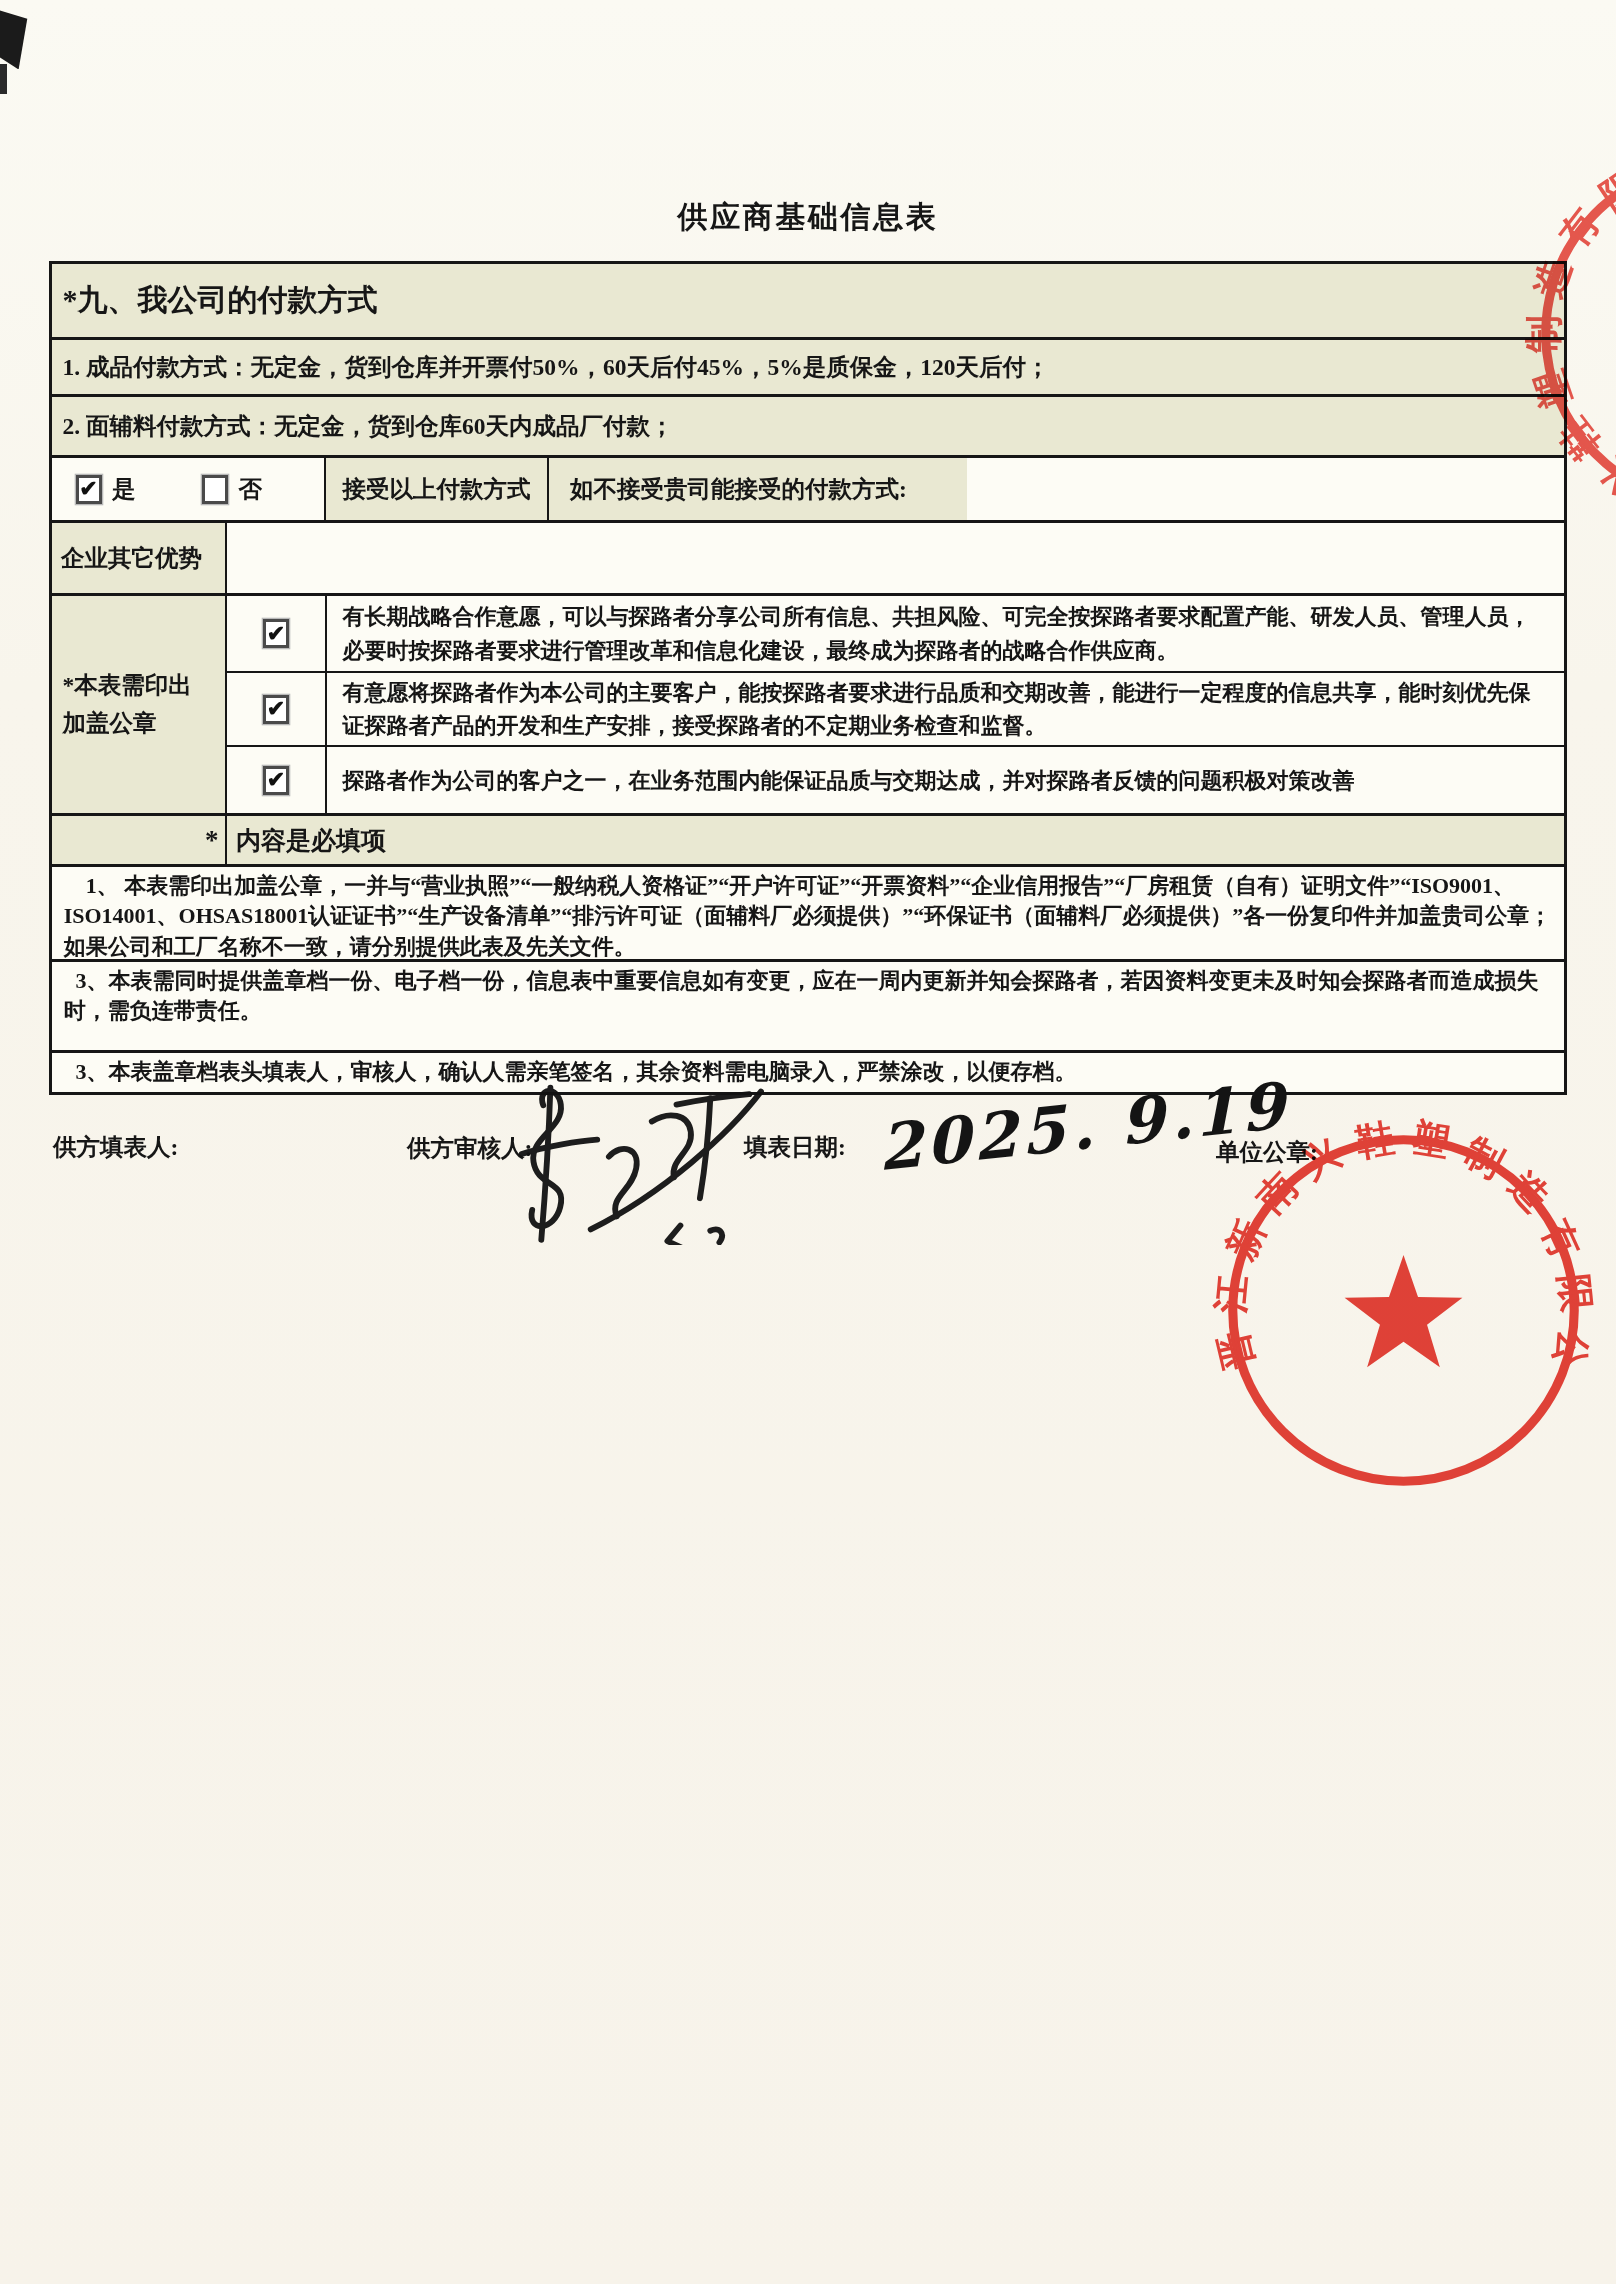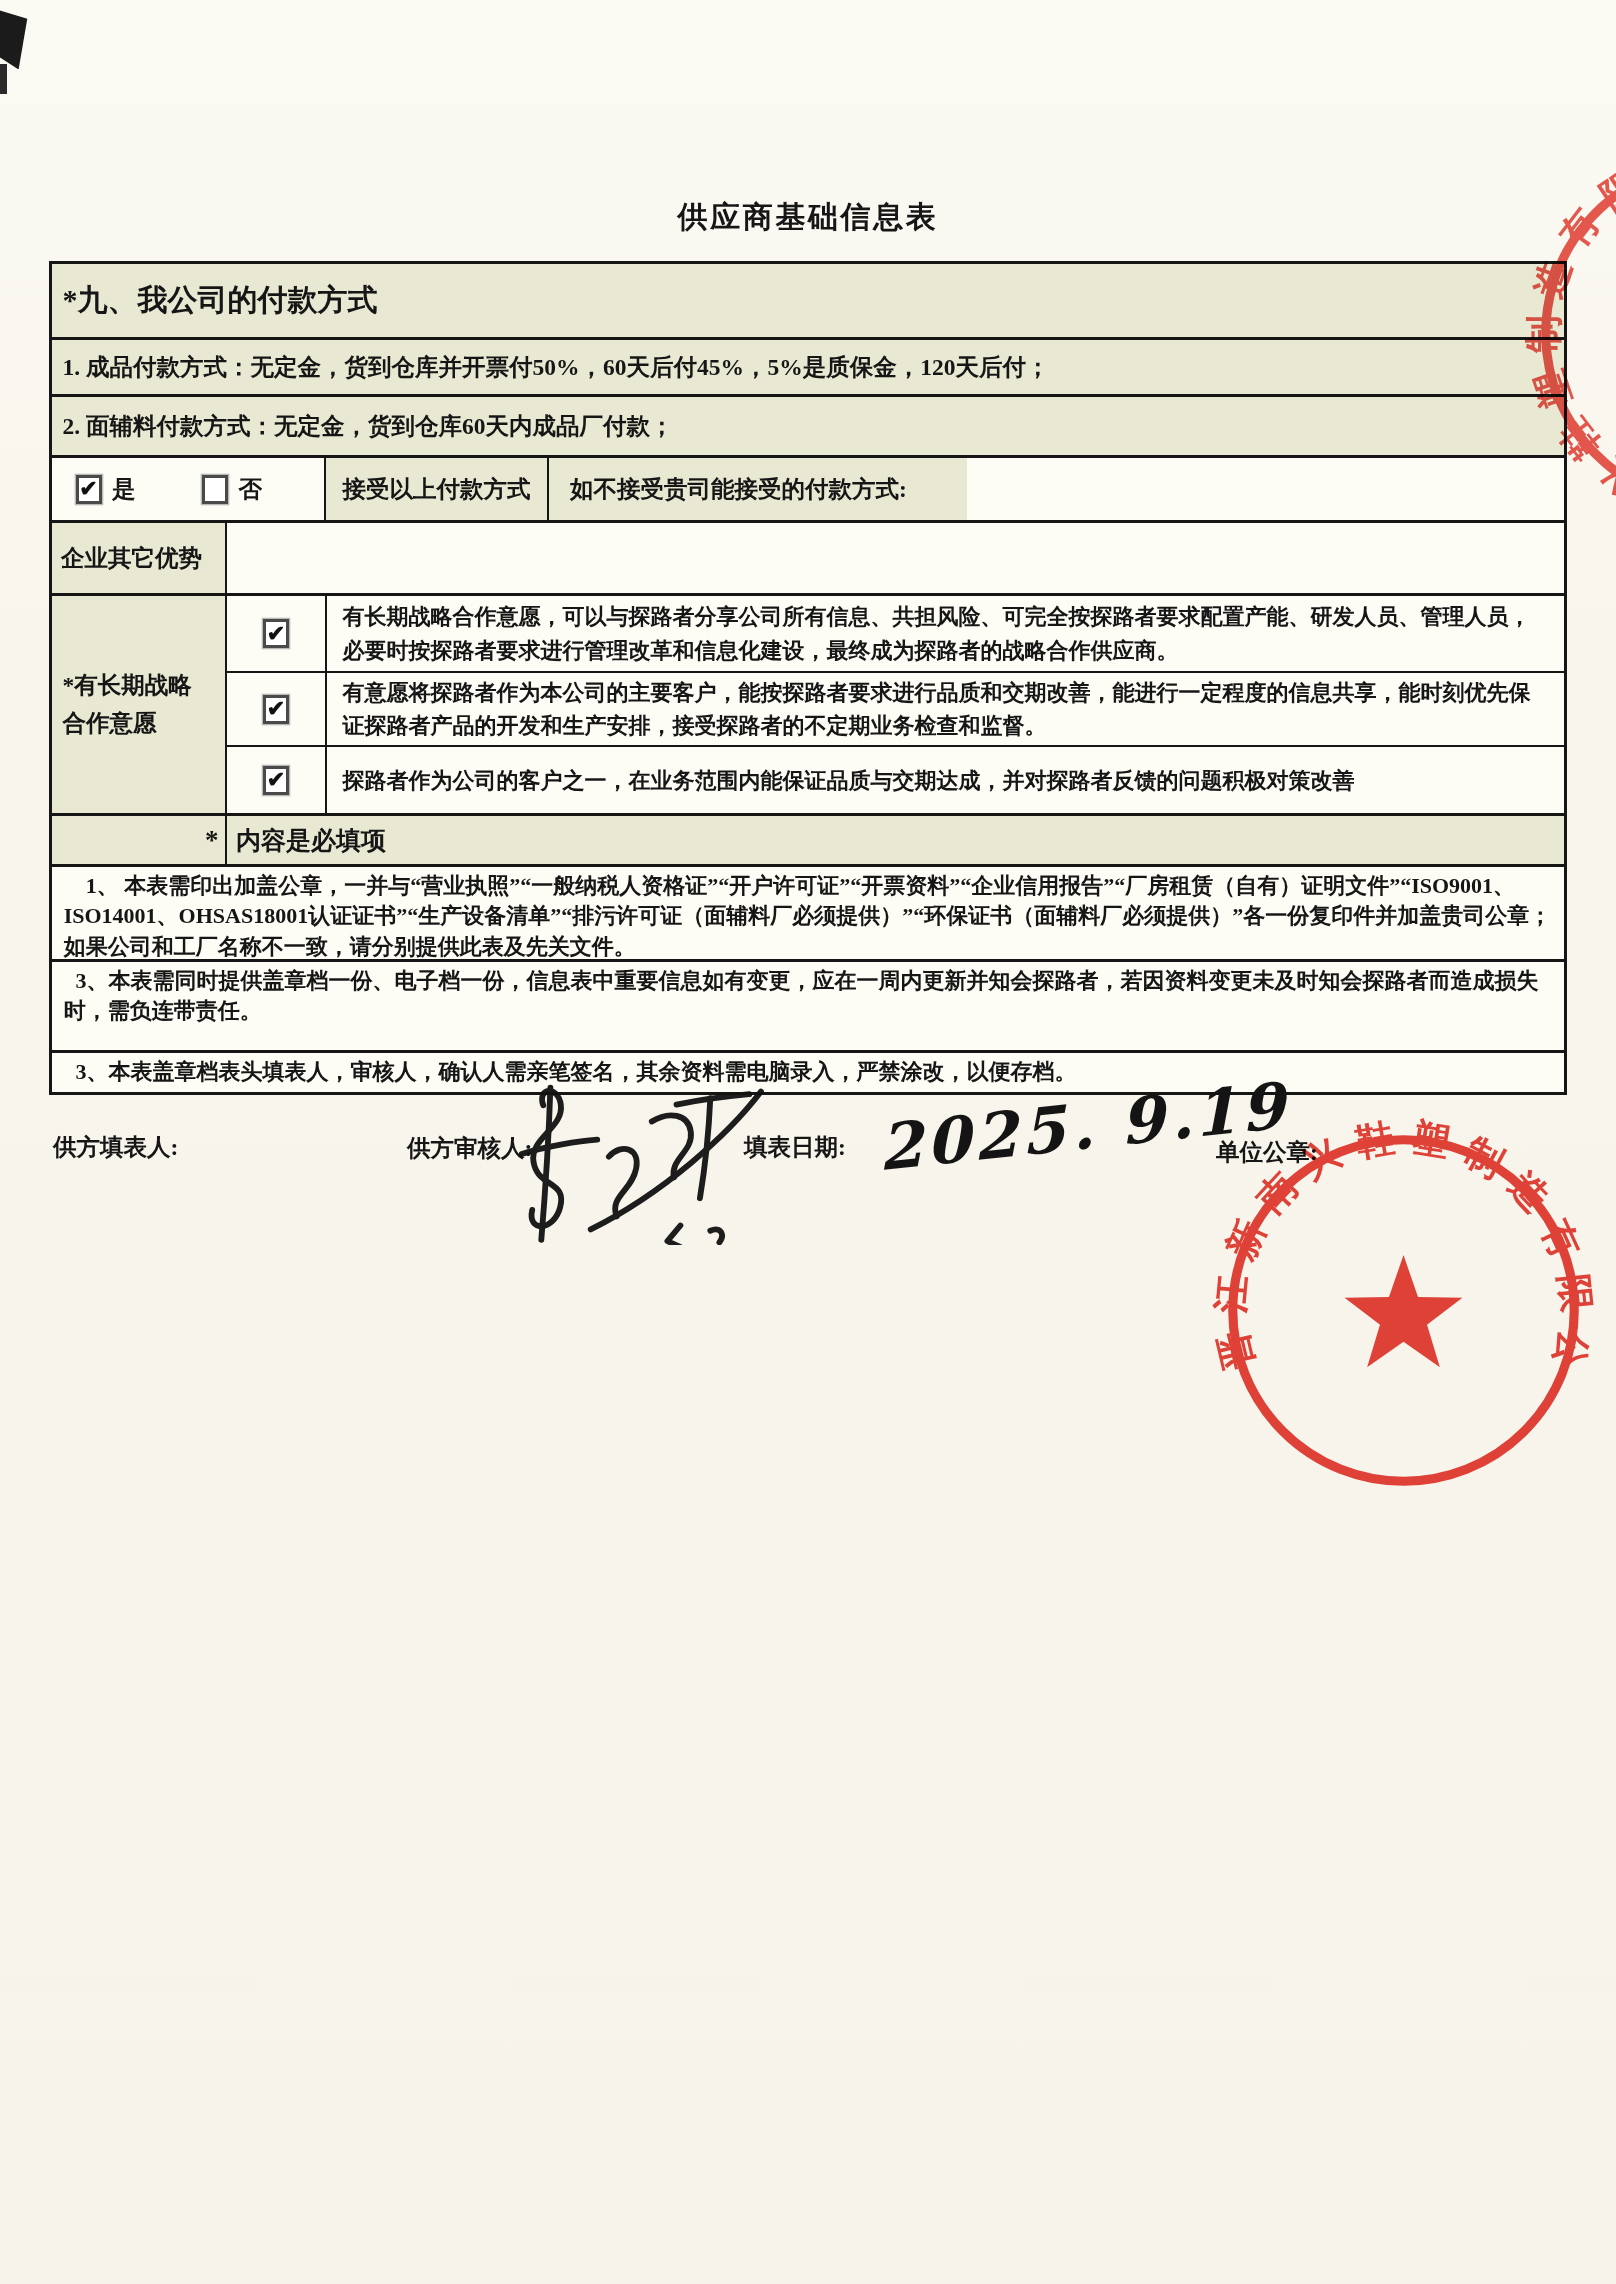--- a/index.html
+++ b/index.html
@@ -124,21 +124,21 @@
       <div class="c g ac3">如不接受贵司能接受的付款方式:</div>
       <div class="c w ac4"></div>
     </div>
 
     <div class="r adv">
       <div class="c g advl">企业其它优势</div>
       <div class="c w advv"></div>
     </div>
 
     <div class="r coop">
-      <div class="c g coopl">*有长期战略合作意愿</div>
+      <div class="c g coopl">*本表需印出加盖公章</div>
       <div class="coopr">
         <div class="sub s1">
           <div class="cbc w">
             <span class="cb">
                 <span>✔</span>
               </span>
           </div>
           <div class="opt w">有长期战略合作意愿，可以与探路者分享公司所有信息、共担风险、可完全按探路者要求配置产能、研发人员、管理人员，必要时按探路者要求进行管理改革和信息化建设，最终成为探路者的战略合作供应商。</div>
         </div>
         <div class="sub s2">

